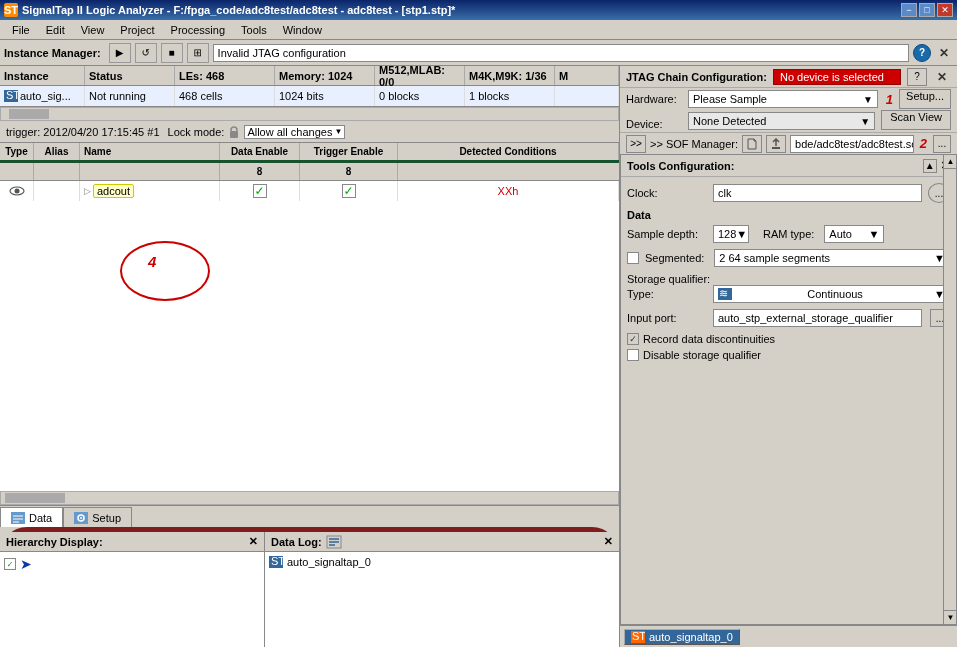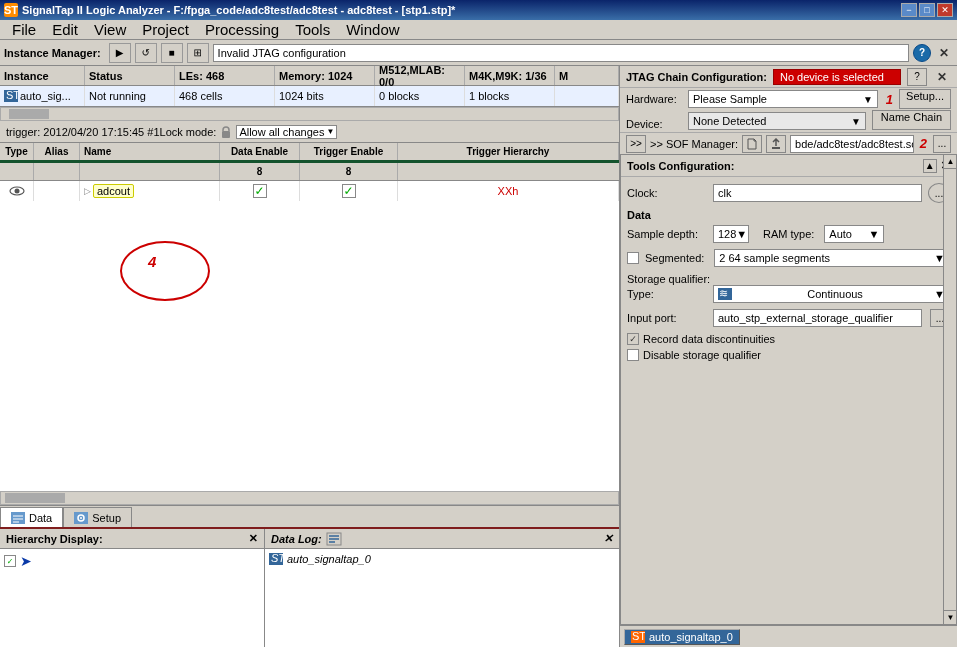--- a/index.html
+++ b/index.html
@@ -24,21 +24,21 @@
 
     
     .menu-bar {
       background: #d4d0c8;
       height: 20px;
       display: flex;
       align-items: center;
       padding: 0 4px;
       border-bottom: 1px solid #888;
     }
-    .menu-item { padding: 2px 8px; cursor: pointer; font-size: 15px; }
+    .menu-item { padding: 2px 8px; cursor: pointer; font-size: 11px; }
 
     
     .toolbar-row {
       background: #d4d0c8;
       height: 26px;
       display: flex;
       align-items: center;
       padding: 2px 4px;
       border-bottom: 1px solid #888;
       gap: 4px;
@@ -117,20 +117,21 @@
       display: flex;
       flex-direction: column;
       overflow: hidden;
     }
     .trigger-bar {
       background: #d4d0c8;
       height: 22px;
       display: flex;
       align-items: center;
       padding: 0 6px;
+      gap: 8px;
       border-bottom: 1px solid #888;
     }
     .trigger-text { font-size: 11px; }
     .lock-mode { display: flex; align-items: center; gap: 4px; }
     .lock-dropdown { height: 14px; border: 1px solid #888; background: white; display: flex; align-items: center; padding: 0 2px; gap: 2px; cursor: pointer; }
     .dropdown-arrow { font-size: 8px; }
 
     .node-header {
       background: #d4d0c8;
       display: flex;
@@ -192,21 +193,22 @@
       cursor: pointer;
       gap: 4px;
       font-size: 11px;
     }
     .tab.active { background: white; }
 
     
     .bottom-panel {
       height: 120px;
       display: flex;
-      border-top: 2px solid #7f1d1d;
+      border-top: 5px solid #7f1d1d;
+      border-radius: 27px;
     }
     .hierarchy-panel {
       width: 265px;
       border-right: 1px solid #888;
       display: flex;
       flex-direction: column;
     }
     .panel-header {
       background: #d4d0c8;
       height: 20px;
@@ -216,21 +218,20 @@
       padding: 0 6px;
       border-bottom: 1px solid #888;
       font-size: 11px;
       font-weight: bold;
     }
     .panel-content { background: white; flex: 1; padding: 4px; }
     .data-log-panel {
       flex: 1;
       display: flex;
       flex-direction: column;
-      font-style: italic;
     }
     .data-log-header {
       background: #d4d0c8;
       height: 20px;
       display: flex;
       align-items: center;
       justify-content: space-between;
       padding: 0 6px;
       border-bottom: 1px solid #888;
       font-size: 11px;
@@ -498,21 +499,21 @@
           </div>
         </div>
       </div>
 
       <div class="node-header">
         <div class="node-col" style="width:34px;font-size:10px">Type</div>
         <div class="node-col" style="width:46px;font-size:10px">Alias</div>
         <div class="node-col" style="width:140px;font-size:10px;justify-content:flex-start;padding-left:4px">Name</div>
         <div class="node-col" style="width:80px;font-size:10px">Data Enable</div>
         <div class="node-col" style="width:98px;font-size:10px">Trigger Enable</div>
-        <div class="node-col" style="flex:1;font-size:10px">Trigger Hierarchy</div>
+        <div class="node-col" style="flex:1;font-size:10px">Detected Conditions</div>
       </div>
 
       <div class="node-subheader">
         <div class="node-col" style="width:34px;font-size:10px;border-right:1px solid #aaa"></div>
         <div class="node-col" style="width:46px;font-size:10px;border-right:1px solid #aaa"></div>
         <div class="node-col" style="width:140px;font-size:10px;border-right:1px solid #aaa;justify-content:flex-start;padding-left:4px"></div>
         <div class="node-col" style="width:80px;font-size:10px;border-right:1px solid #aaa">8</div>
         <div class="node-col" style="width:98px;font-size:10px;border-right:1px solid #aaa">8</div>
       </div>
 
@@ -644,21 +645,21 @@
       <span style="color:#cc0000;font-size:13px;font-style:italic;font-weight:bold;margin-left:2px;">1</span>
       <div class="setup-btn">Setup...</div>
     </div>
 
     <div class="device-row">
       <span class="hw-label">Device:</span>
       <div class="hw-dropdown" style="background:#e8e8e8;">
         <span>None Detected</span>
         <span class="hw-dropdown-arrow">▼</span>
       </div>
-      <div class="scan-chain-btn">Name Chain</div>
+      <div class="scan-chain-btn">Scan View</div>
     </div>
 
     <div class="sof-row">
       <div class="sof-btn">&gt;&gt;</div>
       <span style="font-size:11px;">&gt;&gt; SOF Manager:</span>
       <div class="sof-btn">
 
         <svg width="12" height="12" viewBox="0 0 12 12">
           <path d="M2 1 h6 l2 2 v8 H2 Z" fill="none" stroke="#555" stroke-width="1"></path>
           <path d="M8 1 v2 h2" fill="none" stroke="#555" stroke-width="1"></path>

